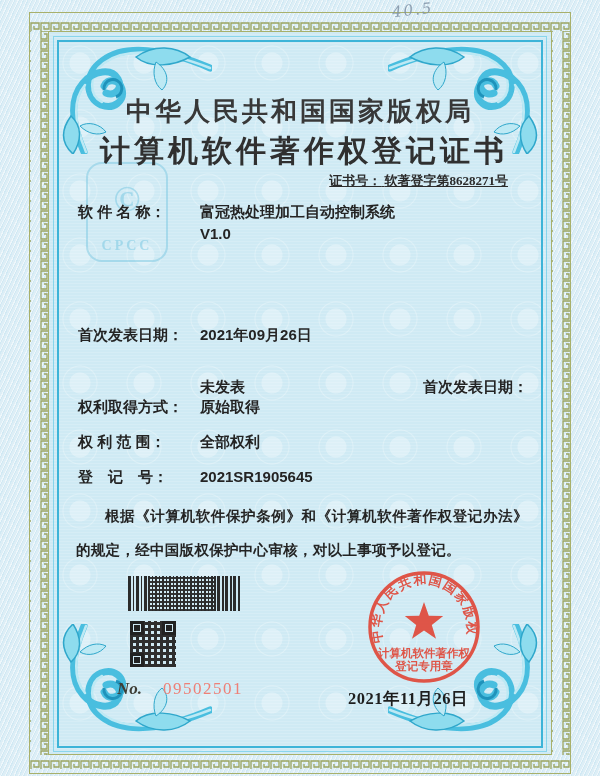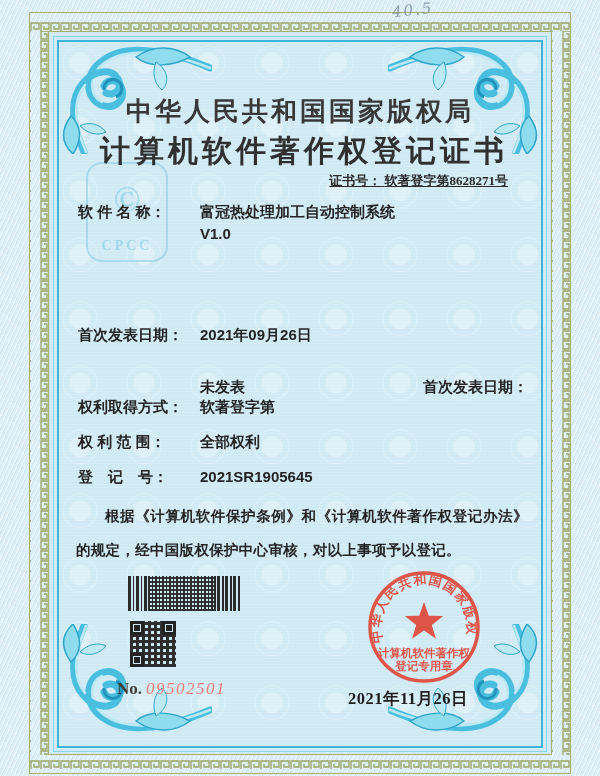--- a/index.html
+++ b/index.html
@@ -101,22 +101,22 @@
     position:absolute;left:130px;top:621px;width:46px;height:46px;z-index:4;
     background:
       repeating-linear-gradient(0deg,#2e2e2e 0 3px,rgba(0,0,0,0) 3px 6px),
       repeating-linear-gradient(90deg,#2e2e2e 0 3px,#cfe9f3 3px 6px);
   }
   .finder{position:absolute;width:14px;height:14px;background:#cfe9f3;border:3px solid #222;box-sizing:border-box;}
   .finder::after{content:"";position:absolute;inset:1px;background:#222;}
   .finder.tl{left:0;top:0;} .finder.tr{right:0;top:0;} .finder.bl{left:0;bottom:0;}
   
   .serial{position:absolute;left:117px;top:679px;z-index:4;font-size:17px;}
-  .no-label{color:#3d3d35;font-weight:bold;}
-  .no-value{color:#ee8077;margin-left:4px;letter-spacing:1.5px;font-style:italic;}
+  .no-label{color:#3d3d35;font-weight:bold;font-style:italic;}
+  .no-value{color:#ee8077;margin-left:21px;letter-spacing:1.5px;}
   
   .seal{position:absolute;left:366px;top:569px;width:116px;height:116px;z-index:5;opacity:.92;}
   .seal-date{
     position:absolute;left:348px;top:688px;width:150px;text-align:left;z-index:4;
     font-size:16.5px;font-weight:bold;color:#1e1e1e;letter-spacing:.5px;
   }
 </style>
 </head>
 <body>
 
@@ -191,21 +191,21 @@
   <div class="field-row r3">
     <span class="f-label">首次发表日期：</span>
     <span class="f-value">2021年09月26日</span>
   </div>
   <div class="field-row r4">
     <span class="f-label">首次发表日期：</span>
     <span class="f-value">未发表</span>
   </div>
   <div class="field-row r5">
     <span class="f-label">权利取得方式：</span>
-    <span class="f-value">软著登字第</span>
+    <span class="f-value">原始取得</span>
   </div>
   <div class="field-row r6">
     <span class="f-label">权 利 范 围：</span>
     <span class="f-value">全部权利</span>
   </div>
   <div class="field-row r7">
     <span class="f-label">登　记　号：</span>
     <span class="f-value">2021SR1905645</span>
   </div>
 

